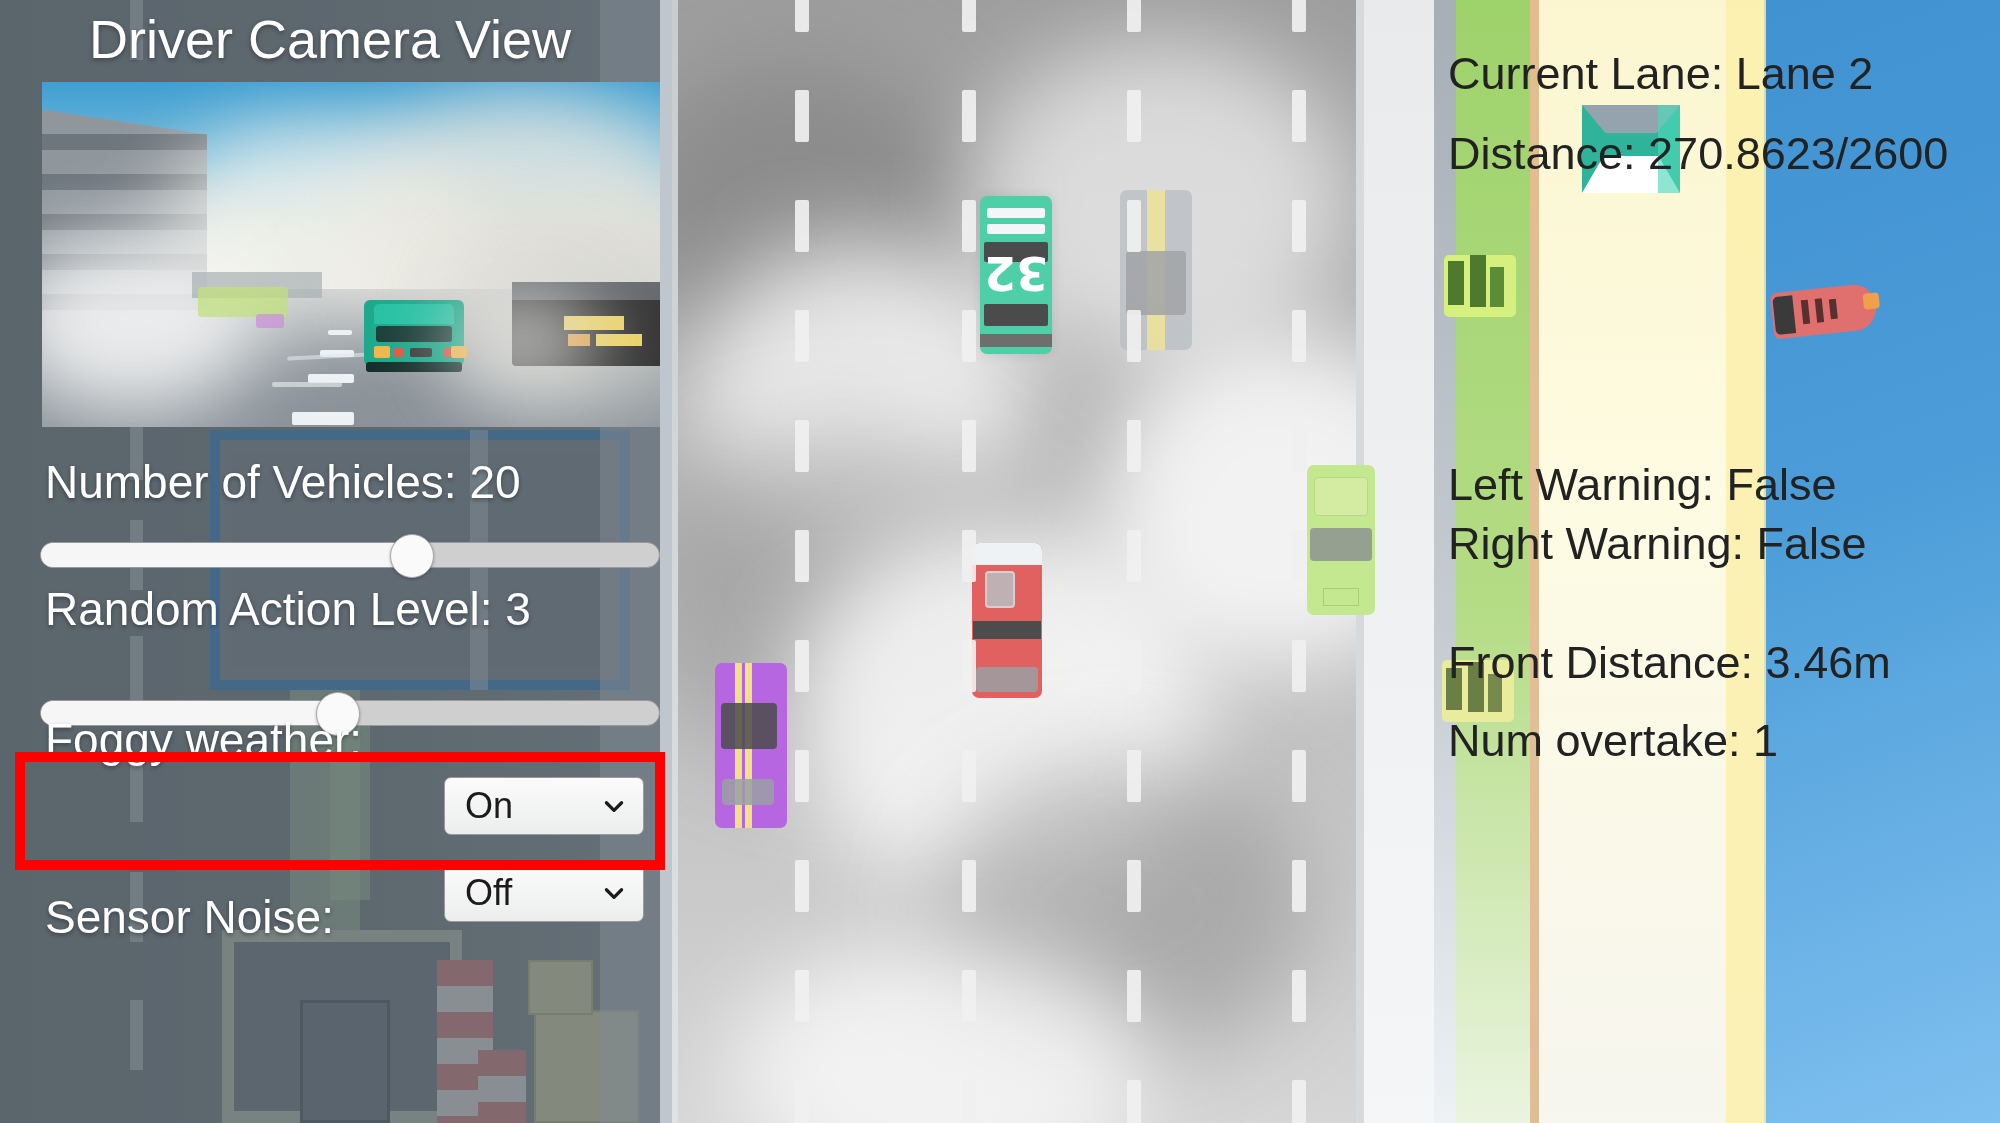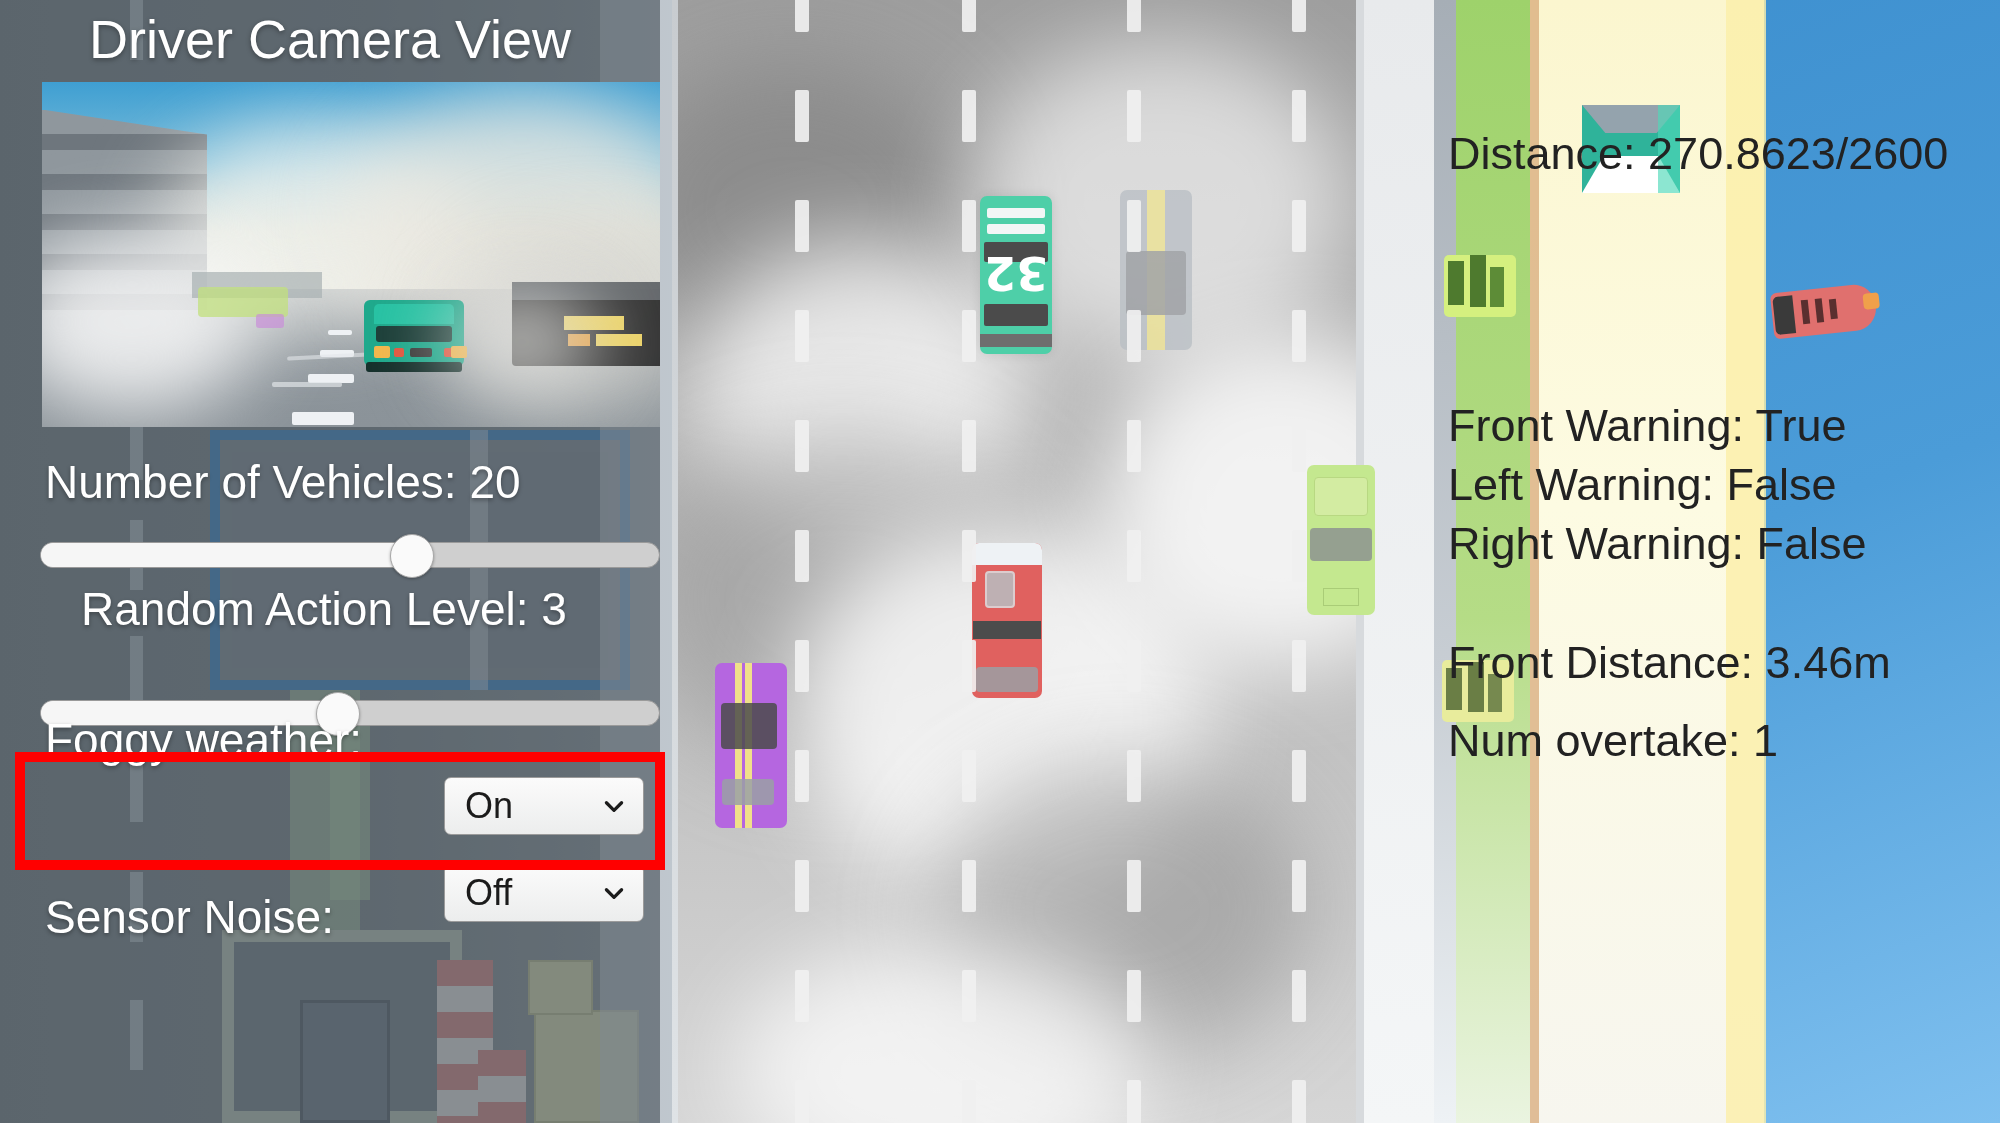--- a/index.html
+++ b/index.html
@@ -256,22 +256,22 @@
       <div style="position:absolute;left:46px;top:12px;width:14px;height:40px;background:#5d8c37;"></div>
     </div>
     <div class="rs-shrub" style="left:8px;top:660px;width:72px;height:62px;background:#e8ec9c;border-radius:5px;">
       <div style="position:absolute;left:4px;top:8px;width:16px;height:42px;background:#6a7e45;"></div>
       <div style="position:absolute;left:26px;top:2px;width:16px;height:50px;background:#6a7e45;"></div>
       <div style="position:absolute;left:46px;top:14px;width:14px;height:38px;background:#76894f;"></div>
     </div>
   </div>
 
   <div class="telemetry">
+    <div class="tl" style="top:48px;">Current Lane: Lane 2</div>
     <div class="tl" style="top:128px;">Distance: 270.8623/2600</div>
-    <div class="tl" style="top:400px;">Front Warning: True</div>
     <div class="tl" style="top:459px;">Left Warning: False</div>
     <div class="tl" style="top:518px;">Right Warning: False</div>
     <div class="tl" style="top:637px;">Front Distance: 3.46m</div>
     <div class="tl" style="top:715px;">Num overtake: 1</div>
   </div>
 
   <div class="hud">
     <div class="panel-dim"></div>
 
     <div class="hud-title">Driver Camera View</div>
@@ -318,21 +318,21 @@
 
     <div class="ctrl-row" style="top:455px;">
       <div class="ctrl-label" style="position:absolute;left:45px;top:0;">Number of Vehicles: 20</div>
     </div>
     <div class="slider" style="left:40px;top:542px;width:620px;">
       <div class="fill" id="fill-0" style="width: 60%;"></div>
       <div class="thumb" id="thumb-0" style="left: calc(60% - 22px);"></div>
     </div>
 
     <div class="ctrl-row" style="top:582px;">
-      <div class="ctrl-label" style="position:absolute;left:45px;top:0;margin-left:36px;">Random Action Level: 3</div>
+      <div class="ctrl-label" style="position:absolute;left:45px;top:0;">Random Action Level: 3</div>
     </div>
     <div class="slider" style="left:40px;top:700px;width:620px;">
       <div class="fill" id="fill-1" style="width: 48%;"></div>
       <div class="thumb" id="thumb-1" style="left: calc(48% - 22px);"></div>
     </div>
 
     <div class="ctrl-row" style="top:705px;">
       <div class="ctrl-label" style="position:absolute;left:45px;top:8px;">Foggy weather:</div>
     </div>
     <div class="dropdown" style="left:444px;top:777px;width:200px;">

